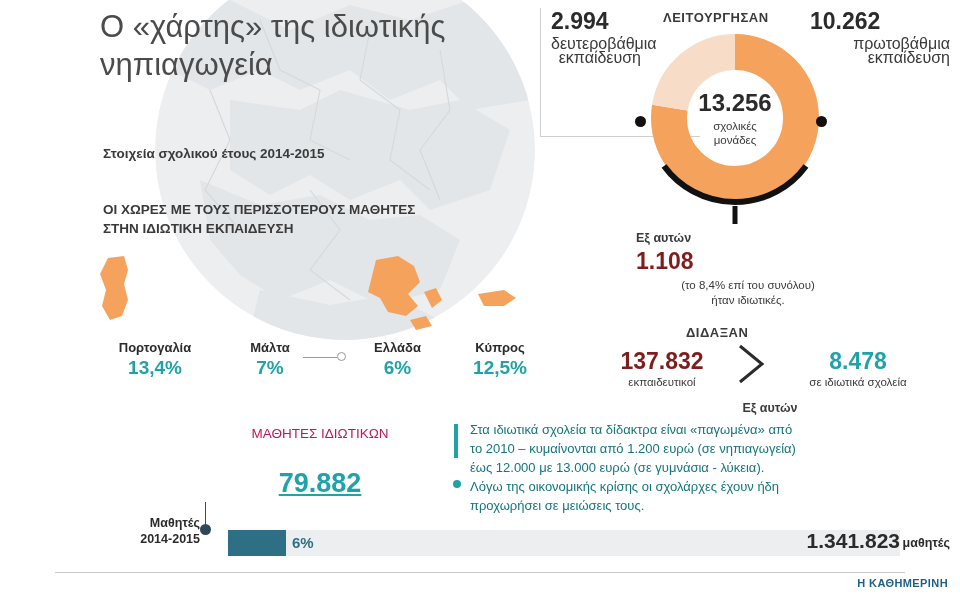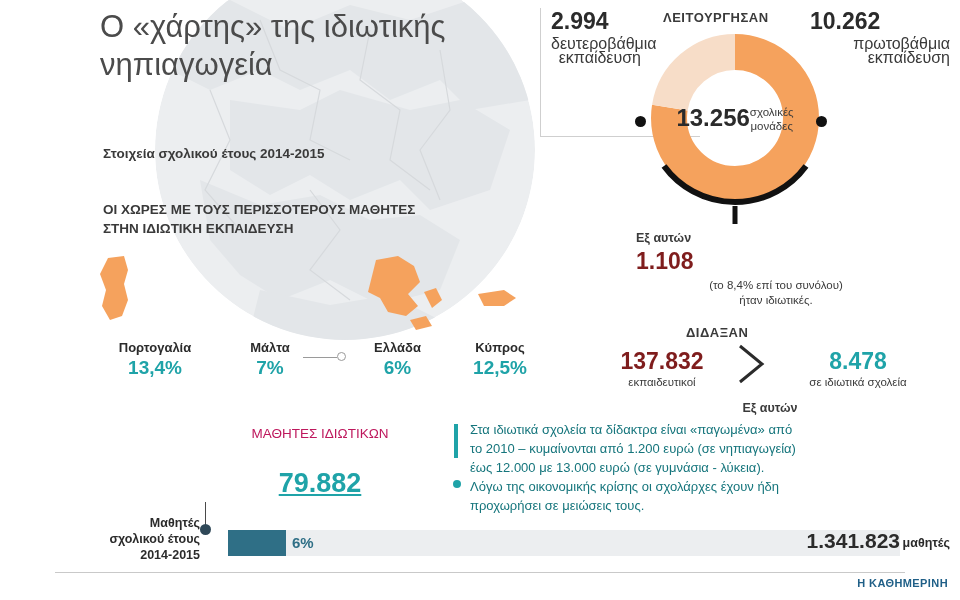--- a/index.html
+++ b/index.html
@@ -40,21 +40,21 @@
   }
 
   
   .hr-top { position:absolute; left:540px; top:8px; width:1px; height:128px; background:#cfcfcf; }
   .hr-box { position:absolute; left:540px; top:136px; width:160px; height:1px; background:#cfcfcf; }
 
   
   .donut-wrap { position:absolute; left:620px; top:18px; width:230px; height:210px; }
   .donut-center {
     position:absolute; left:0; top:0; width:230px; height:200px;
-    display:flex; align-items:center; justify-content:center;
+    display:flex; flex-direction:column; align-items:center; justify-content:center;
     pointer-events:none;
   }
   .donut-center .big { font-size:24px; font-weight:bold; color:#2b2b2b; }
   .donut-center .sm { font-size:11.5px; color:#3a3a3a; line-height:14px; text-align:center; margin-top:2px; }
 
   .donut-label { position:absolute; }
   .donut-label .num { font-size:23px; font-weight:bold; color:#2b2b2b; }
   .donut-label .txt { font-size:16px; color:#3a3a3a; line-height:14px; margin-top:2px;text-align:right; }
   .cap { font-size:13px; font-weight:bold; color:#3a3a3a; letter-spacing:.5px; }
 
@@ -216,21 +216,21 @@
       <div>εκπαίδευση</div>
     </div>
   </div>
 
   <div class="mid-text" style="left:636px; top:228px; width:200px; text-align:left;">
     <span class="bold-s">Εξ αυτών</span>
   </div>
   <div class="mid-text" style="left:636px; top:248px; width:200px; text-align:left;">
     <span class="num-xl">1.108</span>
   </div>
-  <div class="mid-text" style="left:636px; top:278px; width:280px;">
+  <div class="mid-text" style="left:608px; top:278px; width:280px;">
     <div class="small">(το 8,4% επί του συνόλου)</div>
     <div class="small">ήταν ιδιωτικές.</div>
   </div>
 
   <div class="cap" style="position:absolute; left:686px; top:325px;">ΔΙΔΑΞΑΝ</div>
 
   <div class="mid-text" style="left:592px; top:348px; width:140px;">
     <div class="num-xl">137.832</div>
     <div class="small">εκπαιδευτικοί</div>
   </div>
@@ -261,21 +261,20 @@
   <div class="students-head">
     <div>ΜΑΘΗΤΕΣ ΙΔΙΩΤΙΚΩΝ</div>
   </div>
   <div class="students-num">79.882</div>
 
   <div class="tick-line"></div>
   <div class="tick-dot"></div>
 
   <div class="bar-label">
     <div>Μαθητές</div>
-    <div>σχολικού έτους</div>
     <div>2014-2015</div>
   </div>
 
   <div class="bar-track"></div>
   <div class="bar-fill"></div>
   <div class="bar-pct">6%</div>
   <div class="bar-total">1.341.823</div>
   <div class="bar-total-unit">μαθητές</div>
 
   <div class="footer-rule"></div>

